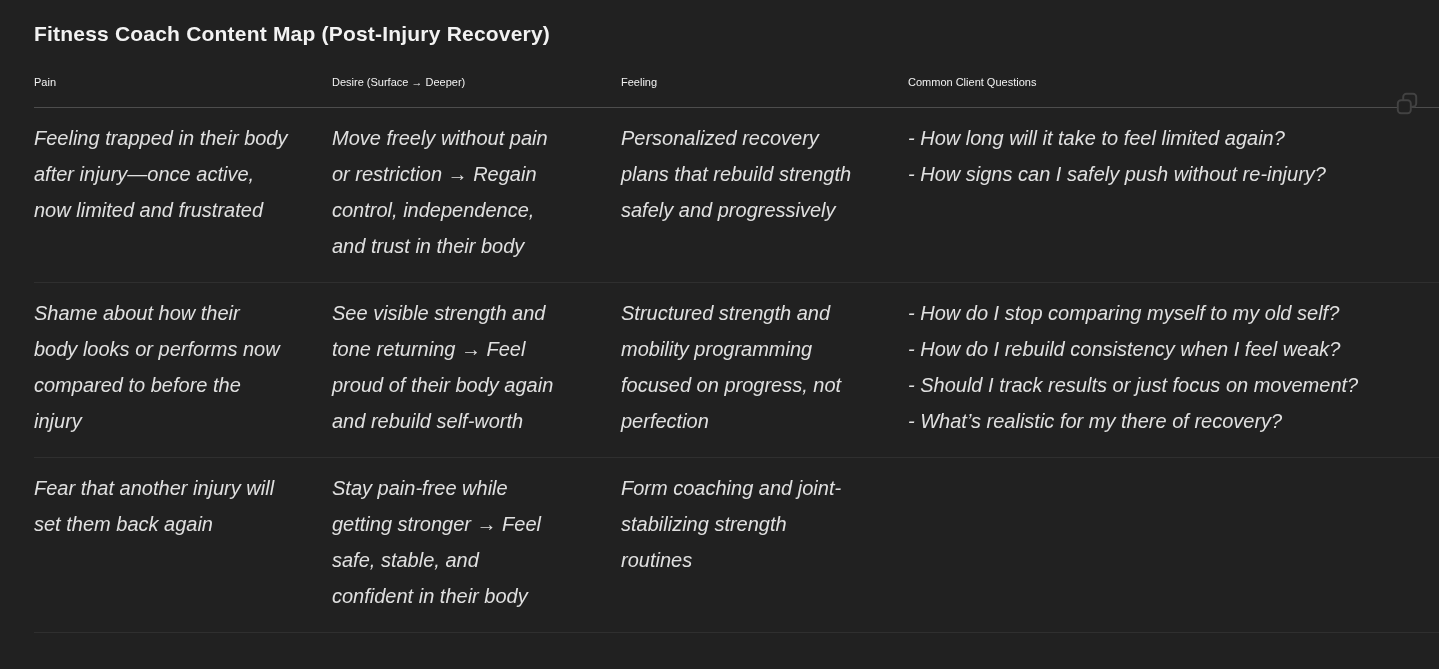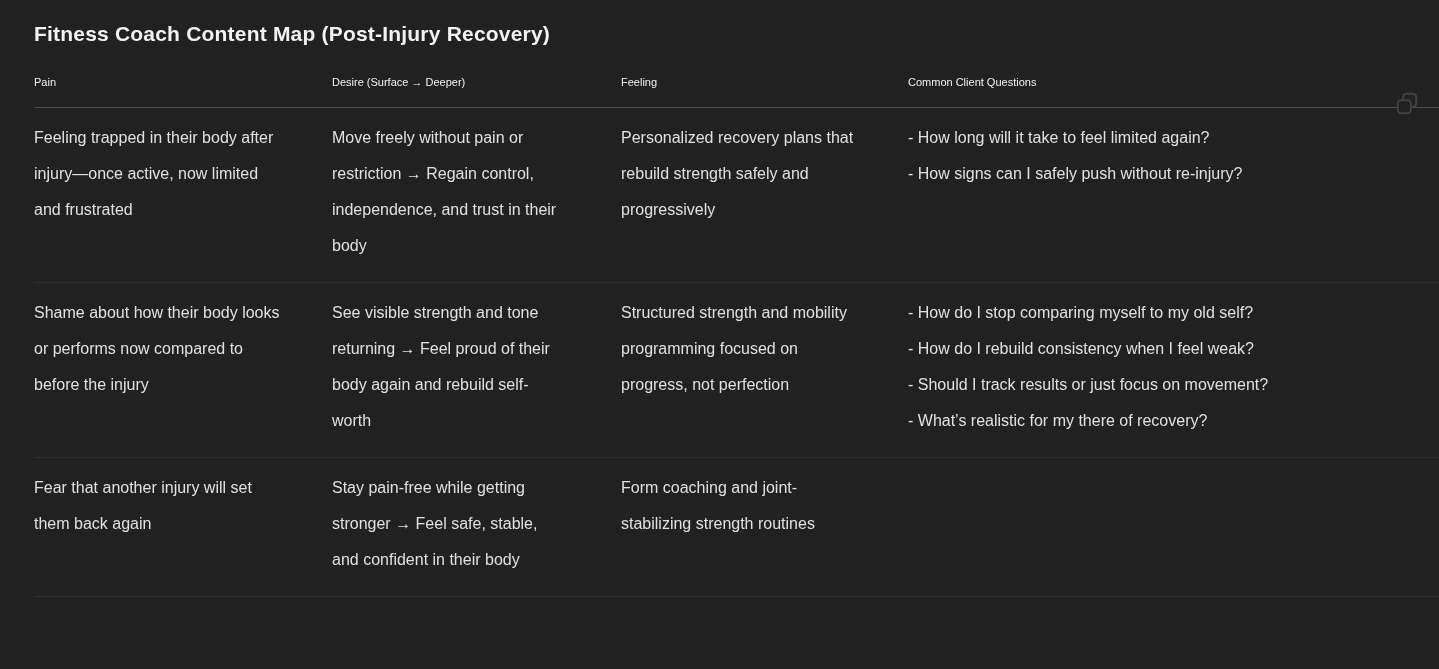--- a/index.html
+++ b/index.html
@@ -25,22 +25,23 @@
   .th {
     font-size: 11px; line-height: 24px; font-weight: 400;
     color: var(--heading_text, #f2f2f2);
   }
   .th.c1 span { display: inline-block; max-width: 170px; }
   .row {
     padding: 12px 0 18px;
     border-bottom: 1px solid var(--row_divider, #2f2f2f);
   }
   .cell {
-    font-size: 16px; line-height: 36px;
+    font-size: 20px; line-height: 36px;
     color: var(--body_text, #e0e0e0);
+    font-style: italic;
   }
   .c0 { padding-right: 44px; }
   .c1 { padding-right: 56px; }
   .c2 { padding-right: 50px; }
   .c3 { padding-right: 4px; }
   .qline { display: block; }
   .copy-btn {
     position: absolute; top: 90px; right: 34px;
     width: 28px; height: 28px; padding: 1px;
     background: transparent; border: none; cursor: pointer;

